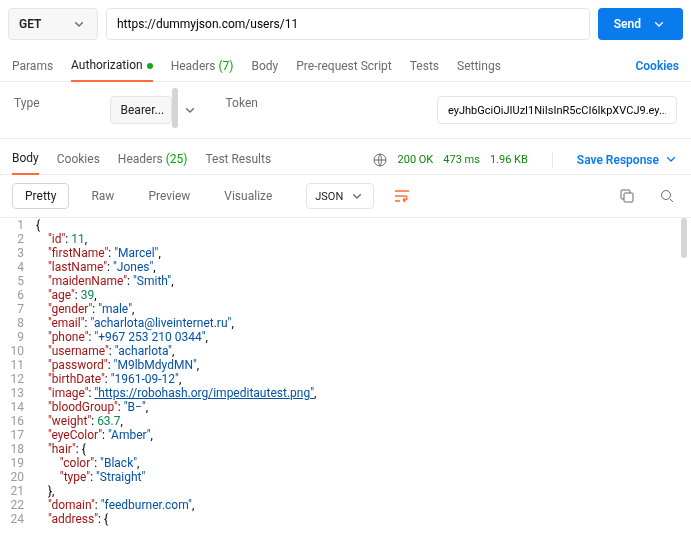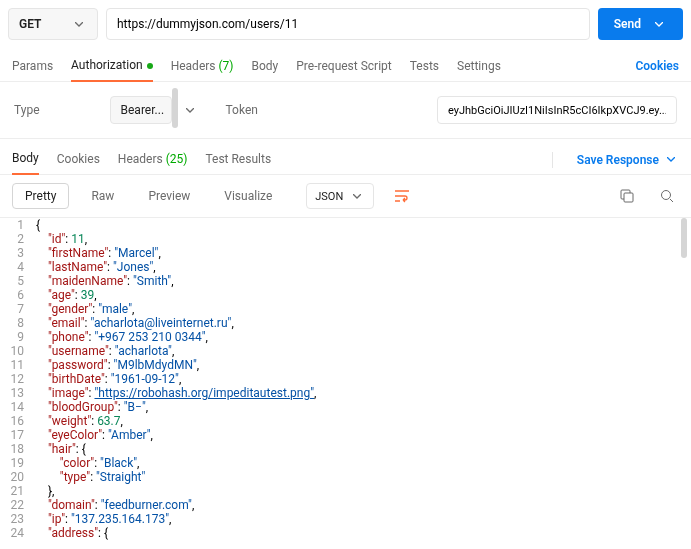--- a/index.html
+++ b/index.html
@@ -8,21 +8,21 @@
 .method{width:90px;height:32px;border:1px solid #e5e5e5;border-radius:4px;background:#f7f7f7;display:flex;align-items:center;justify-content:space-between;padding:0 10px;font-size:12px;font-weight:600;cursor:pointer;}
 .url{flex:1;height:32px;border:1px solid #e5e5e5;border-radius:4px;padding:0 10px;font-size:12px;}
 .send{height:32px;background:#097bed;color:#fff;border:none;border-radius:4px;padding:12px 16px;font-weight:600;display:flex;align-items:center;gap:10px;cursor:pointer;font-size:12px;}
 .tabs{display:flex;gap:18px;padding:4px 12px 0;border-bottom:1px solid #ededed;align-items:center;}
 .tab{padding:6px 0 8px;color:#6b6b6b;font-size:12px;cursor:pointer;}
 .tab.active{color:#212121;border-bottom:2px solid #ff6c37;margin-bottom:-1px;}
 .count{color:#0a0;}
 .dot{display:inline-block;width:6px;height:6px;background:#17a817;border-radius:50%;margin-left:4px;vertical-align:middle;}
 .spacer{flex:1;}
 .cookies{color:#097bed;font-weight:600;font-size:12px;cursor:pointer;padding:6px 0 8px;}
-.auth{display:flex;align-items:center;padding:14px 14px;border-bottom:1px solid #ededed;gap:30px;position:relative;}
+.auth{display:flex;padding:14px 14px;border-bottom:1px solid #ededed;gap:30px;position:relative;}
 .sbi{width:6px;height:40px;background:#d5d5d5;border-radius:3px;position:absolute;left:172px;top:6px;}
 .lbl{font-size:12px;color:#6b6b6b;}
 .bearer{height:28px;border:1px solid #e5e5e5;border-radius:4px;background:#f7f7f7;display:flex;align-items:center;gap:22px;padding:0 10px;font-size:12px;cursor:pointer;width:62px;justify-content:space-between;}
 .tok{flex:1;height:28px;border:1px solid #e5e5e5;border-radius:4px;padding:0 10px;font-size:11px;}
 .rtabs{display:flex;gap:18px;padding:6px 12px 0;border-bottom:1px solid #ededed;align-items:center;}
 .stat{display:flex;gap:10px;align-items:center;font-size:11px;}
 .g{color:#0a8a0a;}
 .save{color:#097bed;font-weight:600;font-size:12px;cursor:pointer;display:flex;align-items:center;gap:4px;}
 .vbar{display:flex;gap:10px;padding:8px 12px;align-items:center;border-bottom:1px solid #ededed;}
 .vbtn{padding:5px 12px;border:none;background:transparent;font-size:12px;color:#6b6b6b;border-radius:4px;cursor:pointer;}
@@ -91,20 +91,31 @@
   <span class="lbl" style="margin-left:24px;">Token</span>
   <input class="tok" style="margin-left: auto; max-width: 240px;" value="eyJhbGciOiJIUzI1NiIsInR5cCI6IkpXVCJ9.ey...">
 </div>
 
 <div class="rtabs">
   <div class="tab active">Body</div>
   <div class="tab">Cookies</div>
   <div class="tab"><span>Headers</span> <span class="count">(25)</span></div>
   <div class="tab">Test Results</div>
   <div class="spacer"></div>
+  <div class="stat">
+    <span class="ico">
+        <svg width="14" height="14" viewBox="0 0 14 14">
+          <circle cx="7" cy="7" r="6" fill="none" stroke="#6b6b6b"></circle>
+          <path d="M1 7h12M7 1c2 3 2 9 0 12M7 1c-2 3-2 9 0 12" fill="none" stroke="#6b6b6b"></path>
+        </svg>
+      </span>
+    <span class="g">200 OK</span>
+    <span class="g">473 ms</span>
+    <span class="g">1.96 KB</span>
+  </div>
   <div style="width:1px;height:16px;background:#e5e5e5;margin:0 6px;"></div>
   <div class="save">
     <span>Save Response</span>
     <span class="ico">
         <svg width="8" height="5" viewBox="0 0 8 5">
           <path d="M0 0l4 4 4-4" fill="none" stroke="#097bed" stroke-width="1.3"></path>
         </svg>
       </span>
   </div>
 </div>
@@ -222,20 +233,16 @@
     </div>
     <div class="line">
       <div class="ln">21</div>
       <div class="ct"><span class="p">    },</span></div>
     </div>
     <div class="line">
       <div class="ln">22</div>
       <div class="ct"><span class="p">    </span><span class="k">"domain"</span><span class="p">: </span><span class="s">"feedburner.com"</span><span class="p">,</span></div>
     </div>
     <div class="line">
-      <div class="ln">23</div>
-      <div class="ct"><span class="p">    </span><span class="k">"ip"</span><span class="p">: </span><span class="s">"137.235.164.173"</span><span class="p">,</span></div>
-    </div>
-    <div class="line">
       <div class="ln">24</div>
       <div class="ct"><span class="p">    </span><span class="k">"address"</span><span class="p">: {</span></div>
     </div>
   </div>
 
 </body></html>

